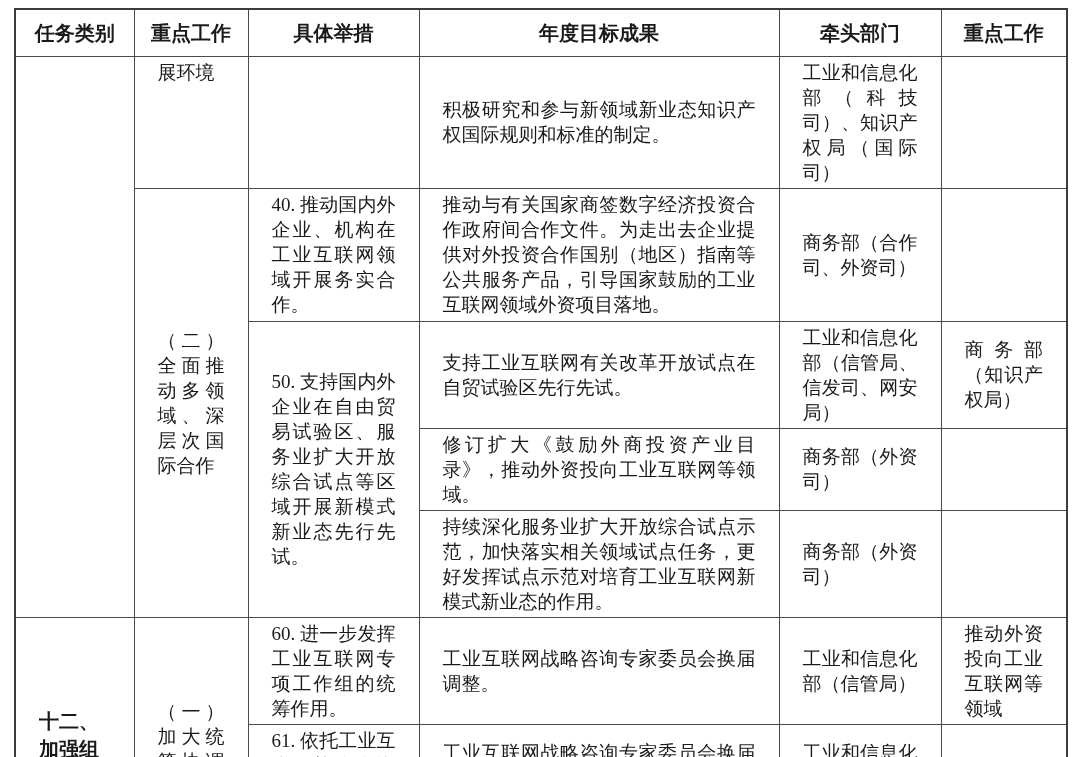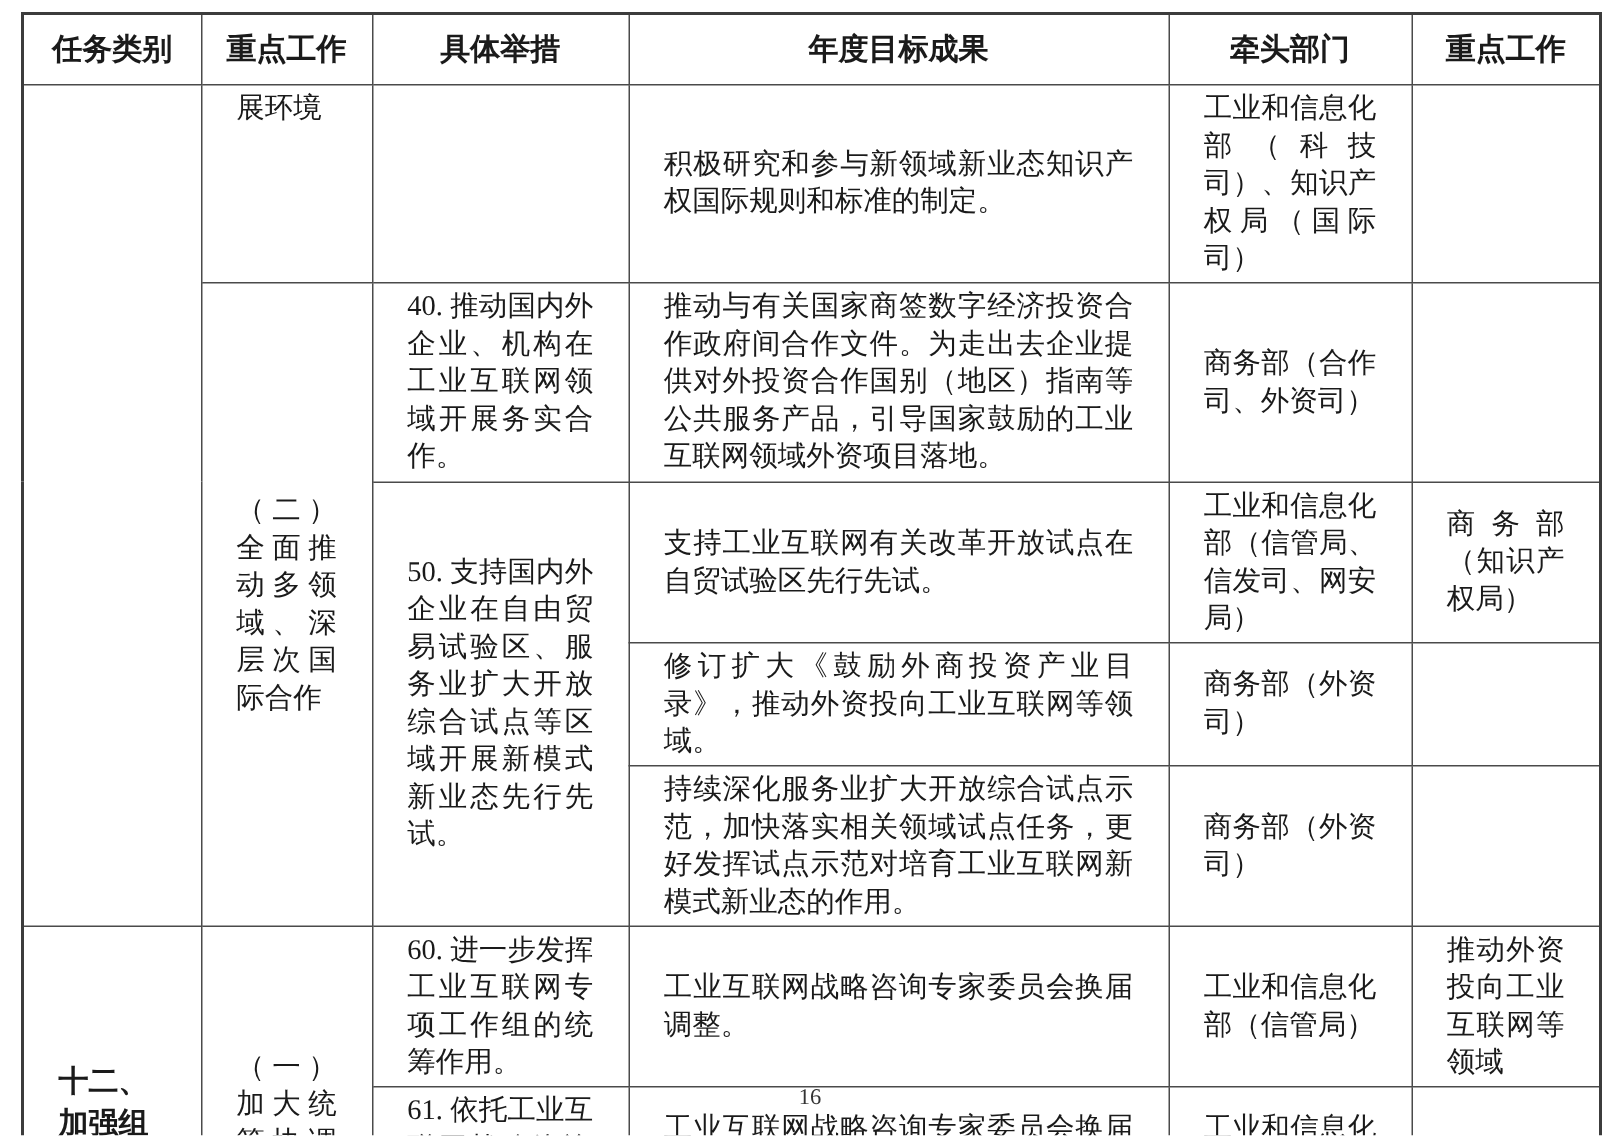--- a/index.html
+++ b/index.html
@@ -139,15 +139,14 @@
 
     <tr style="height:58px">
       <td>开展工业互联网相关战略咨询研究。</td>
       <td>工程院（一局）</td>
       <td></td>
     </tr>
 
   </tbody>
     </table>
 
-  <div class="page-number">16</div>
 
 </div>
 
 </body></html>

